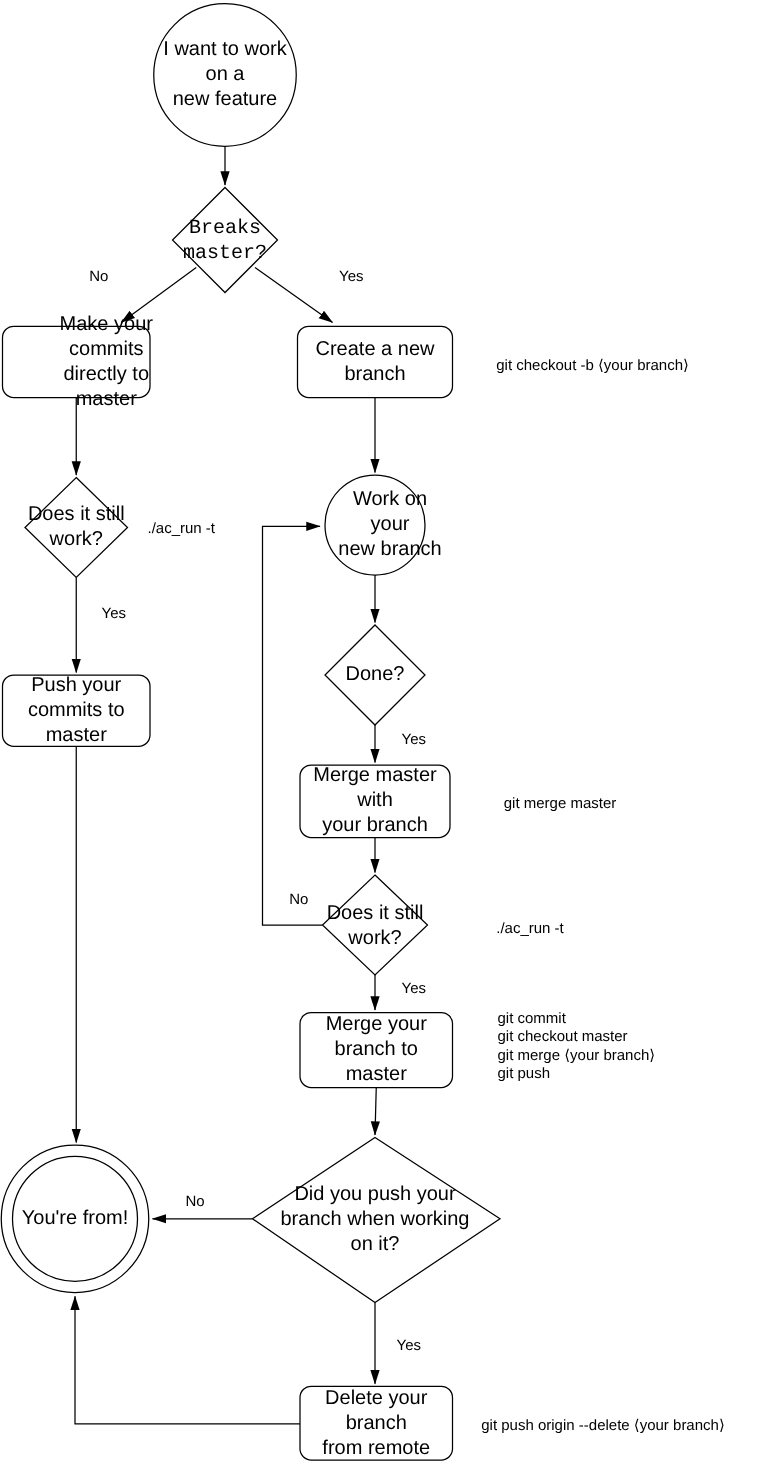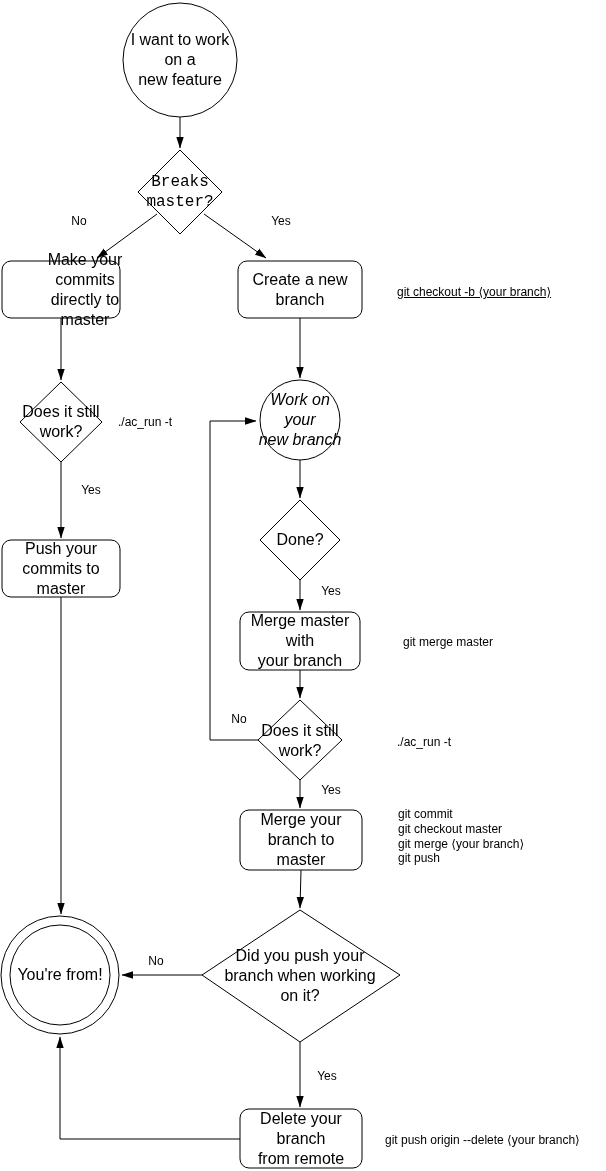--- a/index.html
+++ b/index.html
@@ -93,21 +93,21 @@
 new feature</div>
   <div class="lbl" style="left:180px; top:192px; width:70px;font-family:Liberation Mono, monospace;">Breaks
 master?</div>
   <div class="lbl" style="left:61px; top:290px; width:116px;margin-left:24px;">Make your commits
 directly to master</div>
   <div class="lbl" style="left:300px; top:290px; width:108px;">Create a new branch</div>
   <div class="lbl" style="left:61px; top:422px; width:80px;">Does it still
 work?</div>
   <div class="lbl" style="left:61px; top:569px; width:118px;">Push your commits to
 master</div>
-  <div class="lbl" style="left:300px; top:420px; width:86px;font-style:italic;">Work on your
+  <div class="lbl" style="left:312px; top:420px; width:86px;">Work on your
 new branch</div>
   <div class="lbl" style="left:300px; top:540px; width:60px;">Done?</div>
   <div class="lbl" style="left:300px; top:641px; width:112px;">Merge master with
 your branch</div>
   <div class="lbl" style="left:300px; top:741px; width:80px;">Does it still
 work?</div>
   <div class="lbl" style="left:301px; top:840px; width:112px;">Merge your branch to
 master</div>
   <div class="lbl" style="left:300px; top:976px; width:170px;">Did you push your
 branch when working on it?</div>
@@ -117,21 +117,21 @@
 
   <div class="elbl" style="left:79px; top:221px;">No</div>
   <div class="elbl" style="left:281px; top:221px;">Yes</div>
   <div class="elbl" style="left:91px; top:490px;">Yes</div>
   <div class="elbl" style="left:331px; top:591px;">Yes</div>
   <div class="elbl" style="left:239px; top:719px;">No</div>
   <div class="elbl" style="left:331px; top:790px;">Yes</div>
   <div class="elbl" style="left:156px; top:961px;">No</div>
   <div class="elbl" style="left:327px; top:1076px;">Yes</div>
 
-  <div class="ann" style="left:397px; top:292px;text-decoration:underline;">git checkout -b ⟨your branch⟩</div>
+  <div class="ann" style="left:397px; top:292px;">git checkout -b ⟨your branch⟩</div>
   <div class="ann" style="left:118px; top:422px;">./ac_run -t</div>
   <div class="ann" style="left:403px; top:642px;">git merge master</div>
   <div class="ann" style="left:397px; top:742px;">./ac_run -t</div>
   <div class="annblock" style="left:398px; top:807px;">
     <div>git commit</div>
     <div>git checkout master</div>
     <div>git merge ⟨your branch⟩</div>
     <div>git push</div>
   </div>
   <div class="ann" style="left:385px; top:1140px;">git push origin --delete ⟨your branch⟩</div>

